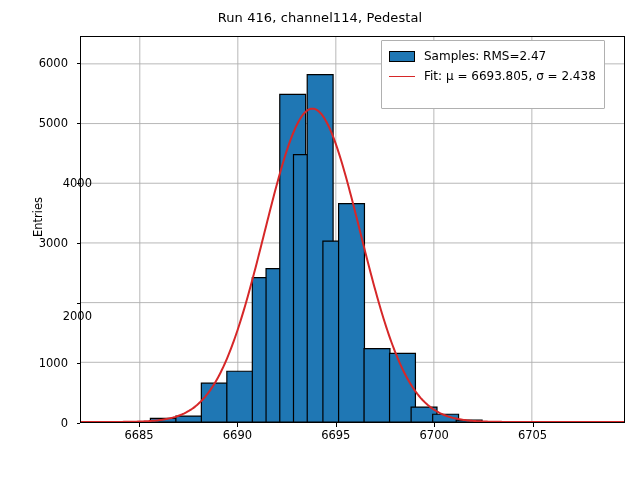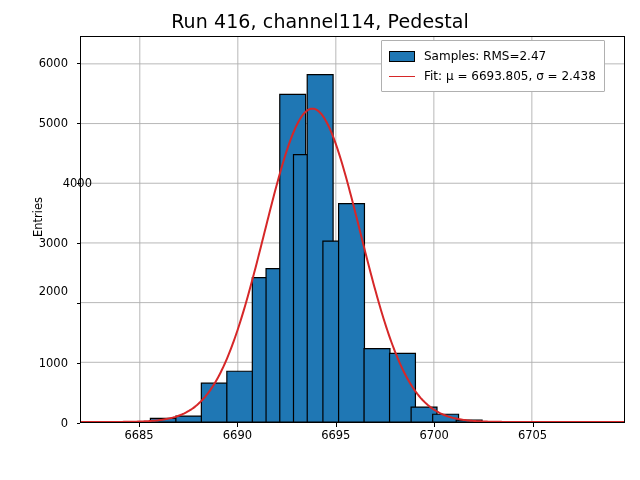--- a/index.html
+++ b/index.html
@@ -16,21 +16,21 @@
     background:#ffffff;border:1.1px solid #000000;box-sizing:border-box;
   }
   #grid-layer,#bars-layer,#fit-layer{
     position:absolute;left:0;top:0;width:100%;height:100%;
   }
   #grid-layer svg,#bars-layer svg,#fit-layer svg{display:block;width:100%;height:100%;}
 
   
   #chart-title{
     position:absolute;left:0;top:10px;width:640px;text-align:center;
-    font-size:19px;color:#000000;letter-spacing:0.1px;
+    font-size:13px;color:#000000;letter-spacing:0.1px;
   }
 
   
   #xlabel{
     position:absolute;left:0;top:450px;width:640px;text-align:center;
     font-size:11.5px;color:#000000;
   }
   #ylabel{
     position:absolute;left:-22px;top:210px;width:120px;text-align:center;
     font-size:11.5px;color:#000000;
@@ -47,21 +47,21 @@
     font-size:11.5px;color:#000000;transform:translateY(-50%);
     white-space:nowrap;
   }
   .xtick-mark{position:absolute;width:1px;height:3.5px;background:#000;top:423px;}
   .ytick-mark{position:absolute;width:3.5px;height:1px;background:#000;left:76.5px;}
 
   
   #legend{
     position:absolute;left:381px;top:40px;
     background:#ffffff;border:0.9px solid #b0b0b0;border-radius:1px;
-    padding:5px 8px 5px 7px;box-sizing:border-box;
+    padding:5px 8px 22px 7px;box-sizing:border-box;
   }
   .legend-row{display:flex;align-items:center;height:20px;}
   .legend-label{font-size:12px;color:#000000;white-space:nowrap;}
   .swatch-patch{
     width:26px;height:11px;background:#1f77b4;border:1.1px solid #000000;
     margin-right:9px;box-sizing:border-box;flex:none;
   }
   .swatch-line{
     width:26px;height:0;border-top:1.9px solid #d62728;
     margin-right:9px;flex:none;
@@ -129,21 +129,21 @@
       <div class="xtick-label" style="left: 335.776px;">6695</div>
       <div class="xtick-mark" style="left: 335.776px;"></div>
       <div class="xtick-label" style="left: 434.152px;">6700</div>
       <div class="xtick-mark" style="left: 434.152px;"></div>
       <div class="xtick-label" style="left: 532.527px;">6705</div>
       <div class="xtick-mark" style="left: 532.527px;"></div>
       <div class="ytick-label" style="top: 423px;">0</div>
       <div class="ytick-mark" style="top: 423px;"></div>
       <div class="ytick-label" style="top: 363px;">1000</div>
       <div class="ytick-mark" style="top: 363px;"></div>
-      <div class="ytick-label" style="top: 291px;">2000</div>
+      <div class="ytick-label" style="top: 316px; padding-left: 24px;">2000</div>
       <div class="ytick-mark" style="top: 303px;"></div>
       <div class="ytick-label" style="top: 243px;">3000</div>
       <div class="ytick-mark" style="top: 243px;"></div>
       <div class="ytick-label" style="top: 183px; margin-left: 24px;">4000</div>
       <div class="ytick-mark" style="top: 183px;"></div>
       <div class="ytick-label" style="top: 123px;">5000</div>
       <div class="ytick-mark" style="top: 123px;"></div>
       <div class="ytick-label" style="top: 63px;">6000</div>
       <div class="ytick-mark" style="top: 63px;"></div>
     </div>

